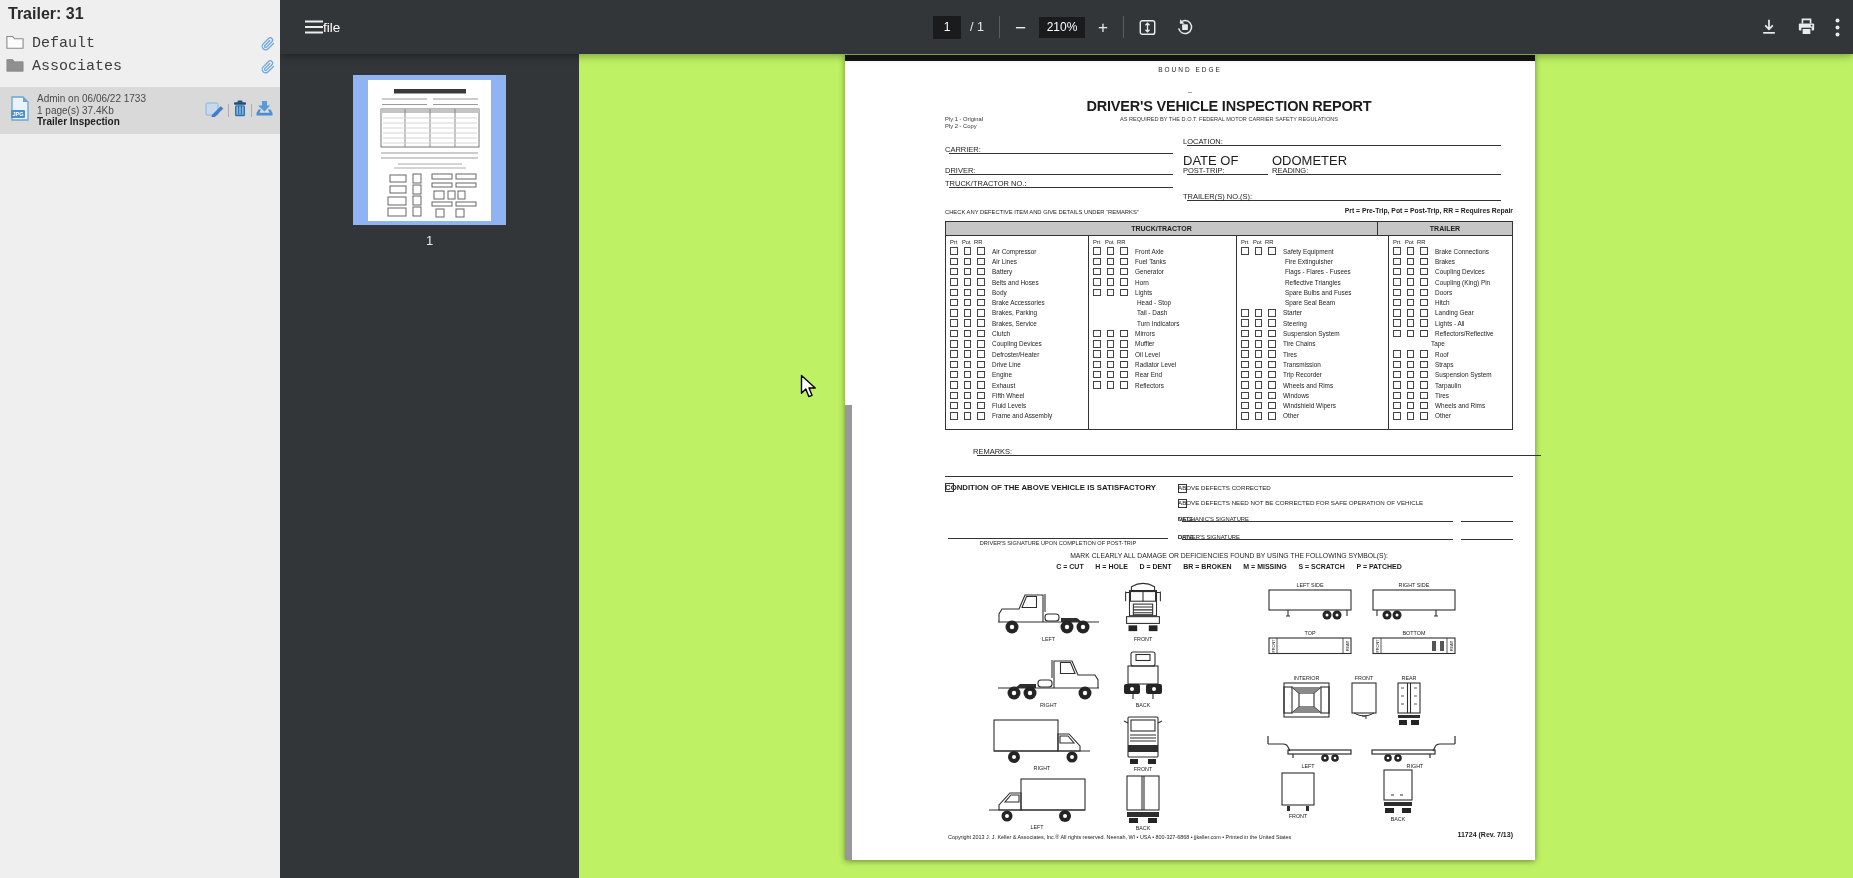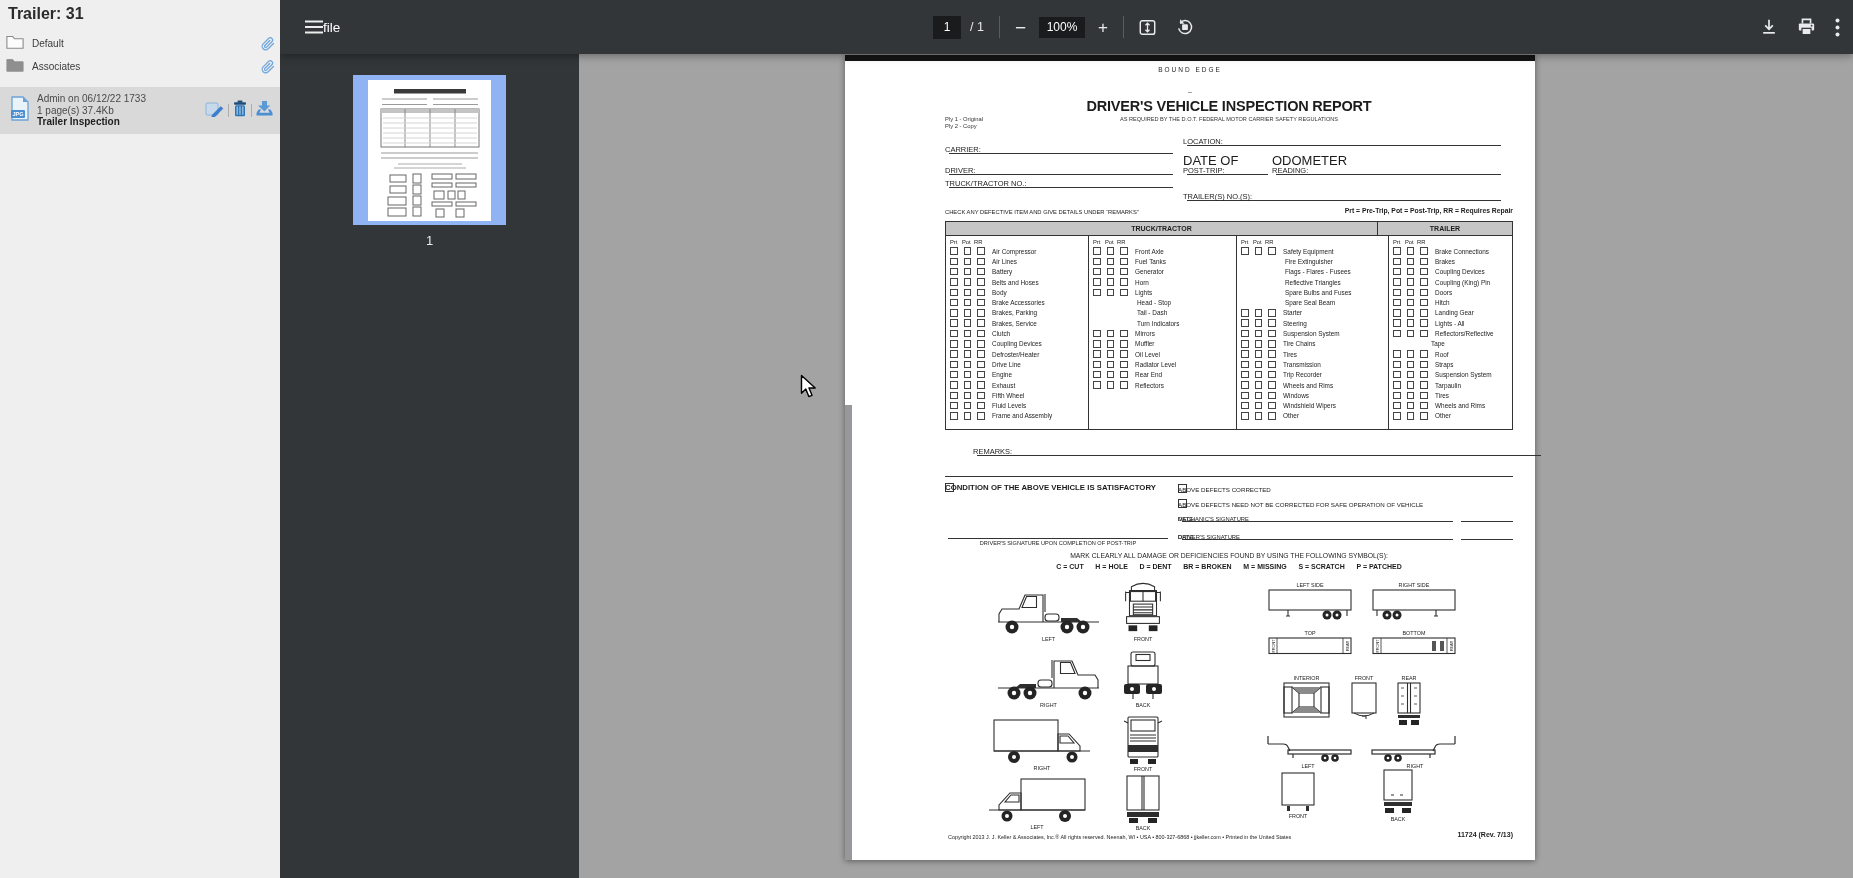--- a/index.html
+++ b/index.html
@@ -3,21 +3,21 @@
 <meta charset="utf-8">
 <style>
   html,body{margin:0;padding:0;background:#525659;}
   .screen{position:relative;width:1853px;height:878px;overflow:hidden;
           font-family:"Liberation Sans",sans-serif;background:#525659;}
 
   
   .sidebar{position:absolute;left:0;top:0;width:280px;height:100%;background:#efefef;z-index:10;}
   .sb-title{padding:5px 8px 9px 8px;font-size:16px;font-weight:bold;color:#2b2b2b;}
   .sb-row{display:flex;align-items:center;height:23px;padding:0 5px 0 6px;gap:8px;cursor:default;}
-  .sb-row .sb-label{font-size:10px;color:#3c3c3c;}
+  .sb-row .sb-label{font-size:15px;color:#3c3c3c;font-family:Liberation Mono, monospace;}
   .sb-row .clip{margin-left:auto;display:flex;align-items:center;}
   .sb-file{margin-top:9px;background:#d9d9d9;height:47px;display:flex;align-items:center;padding:0 7px 0 10px;}
   .file-meta{flex:1;font-size:10px;color:#4a4a4a;line-height:11.5px;margin-left:7px;}
   .file-title{font-weight:bold;color:#1f1f1f;}
   .file-actions{display:flex;align-items:center;gap:4px;}
   .act-sep{width:1px;height:13px;background:#adadad;}
 
   
   .viewer{position:absolute;left:280px;top:0;right:0;bottom:0;}
   .toolbar{position:absolute;left:0;top:0;right:0;height:54px;background:#323639;color:#f1f1f1;
@@ -37,21 +37,21 @@
   .tb-icon{margin:0;}
   .gap20{width:20px;}
   .tb-right{position:absolute;right:13px;top:0;height:54px;display:flex;align-items:center;gap:19px;}
 
   .thumb-panel{position:absolute;left:0;top:54px;width:299px;bottom:0;background:#323639;}
   .thumb{position:absolute;left:73px;top:21px;width:153px;height:150px;background:#8fb3f3;
          display:flex;align-items:center;justify-content:center;cursor:pointer;}
   .thumb-page{width:123px;height:141px;background:#fff;}
   .thumb-label{position:absolute;top:179px;left:0;width:100%;text-align:center;color:#e8eaed;font-size:13px;}
 
-  .content{position:absolute;left:299px;top:54px;right:0;bottom:0;background:#a3a3a3;}
+  .content{position:absolute;left:299px;top:54px;right:0;bottom:0;background:#bef264;}
 
   
   .pg{position:absolute;left:266px;top:1px;width:690px;height:805px;background:#fff;color:#1c1c1c;
       box-shadow:0 1px 6px rgba(0,0,0,.45);}
   .pg *{position:absolute;}
   .scan-top{top:0;left:0;right:0;height:6px;background:#141414;}
   .scan-left{left:0;top:350px;width:7px;bottom:0;background:#96989b;}
   .d-bound{top:11px;left:0;width:100%;text-align:center;font-size:6.5px;letter-spacing:2px;}
   .d-fold{top:33px;left:0;width:100%;text-align:center;font-size:7px;color:#444;}
   .d-title{top:43px;left:100px;width:568px;text-align:center;font-size:14.5px;font-weight:bold;letter-spacing:-.2px;white-space:nowrap;}
@@ -77,21 +77,21 @@
   .cbh{display:flex;font-size:5.8px;color:#222;height:8px;align-items:center;}
   .cbh span{width:11px;text-align:left;padding-left:1px;}
   .trow{display:flex;align-items:center;height:10.3px;font-size:6.4px;white-space:nowrap;color:#1c1c1c;}
   .cbx{width:5.5px;height:5.5px;border:.8px solid #444;margin:0 5.2px 0 1px;flex:none;background:#fff;}
   .trow .lbl{margin-left:2px;}
   .trow.sub{padding-left:43px;} .trow.cont{padding-left:37px;}
 
   .d-remarks{top:392px;left:100px;width:568px;display:flex;align-items:flex-end;font-size:7.5px;padding-left:28px;}
   .d-remarks .ln{flex:1;border-bottom:.8px solid #333;margin-left:4px;height:8px;position:static;}
   .d-remarks2{top:420px;left:100px;width:568px;border-bottom:.8px solid #333;height:1px;}
-  .cbrow{display:flex;align-items:flex-end;gap:5px;white-space:nowrap;}
+  .cbrow{display:flex;align-items:flex-start;gap:5px;white-space:nowrap;}
   .cb7{width:6.5px;height:6.5px;border:.9px solid #333;flex:none;position:static;background:#fff;}
   .d-cond{top:428px;left:100px;font-size:7.8px;font-weight:600;}
   .d-def1{top:429px;left:333px;font-size:6.2px;}
   .d-def2{top:444px;left:333px;font-size:6.2px;}
   .sigrow{display:flex;align-items:flex-end;font-size:5.8px;white-space:nowrap;}
   .sigrow .ln{flex:1;border-bottom:.7px solid #333;margin:0 4px;height:7px;position:static;}
   .sigrow .dln{width:52px;border-bottom:.7px solid #333;margin-left:4px;height:7px;position:static;}
   .d-mech{top:459px;left:333px;width:335px;}
   .d-drv{top:477px;left:333px;width:335px;}
   .d-sigline{top:483px;left:103px;width:220px;border-top:.8px solid #333;height:1px;}
@@ -149,21 +149,21 @@
     <div class="sb-file">
       <span>
         <svg width="20" height="25" viewBox="0 0 20 25">
           <path d="M2 1 h11 l5 5 v18 H2 z" fill="#eaf2fa" stroke="#6ba3d6" stroke-width="1.3"></path>
           <path d="M13 1 l5 5 h-5 z" fill="#6ba3d6"></path>
           <rect x="1" y="14" width="14" height="8" rx="1" fill="#4a8fd3"></rect>
           <text x="8" y="20.3" font-size="5.6" fill="#fff" text-anchor="middle" font-weight="bold" font-family="Liberation Sans, sans-serif">JPG</text>
         </svg>
       </span>
       <div class="file-meta">
-        <div>Admin on 06/12/22 1733</div>
+        <div>Admin on 06/06/22 1733</div>
         <div>1 page(s) 37.4Kb</div>
         <div class="file-title">Trailer Inspection</div>
       </div>
       <div class="file-actions">
         <span>
           <svg width="19" height="16" viewBox="0 0 19 16">
             <rect x="1" y="2" width="12" height="12" rx="1" fill="#c7d9ec" stroke="#8fb4d9"></rect>
             <path d="M7.5 13.8 L15.8 5.5 l2.1 2.1 L9.6 15.9 l-3.1.6 z" fill="#3b7fd4" stroke="#2f66ab" stroke-width=".5"></path>
           </svg>
         </span>
@@ -197,21 +197,21 @@
             </svg>
         </button>
         <span class="tb-title">file</span>
       </div>
 
       <div class="tb-center">
         <input class="pgbox" readonly="" value="1" style="">
         <span class="pg-total">/ 1</span>
         <span class="tb-sep"></span>
         <button class="tb-btn zoom-minus">−</button>
-        <span class="zoombox">100%</span>
+        <span class="zoombox">210%</span>
         <button class="tb-btn zoom-plus">+</button>
         <span class="tb-sep"></span>
         <button class="tb-btn tb-icon">
           <svg width="17" height="17" viewBox="0 0 20 20">
             <rect x="1.5" y="2" width="17" height="16" rx="2.5" fill="none" stroke="#e8eaed" stroke-width="1.7"></rect>
             <path d="M10 5.2 v9.6 M7.6 7.4 L10 5 l2.4 2.4 M7.6 12.6 L10 15 l2.4-2.4" fill="none" stroke="#e8eaed" stroke-width="1.5"></path>
           </svg>
         </button>
         <span class="gap20"></span>
         <button class="tb-btn tb-icon">

